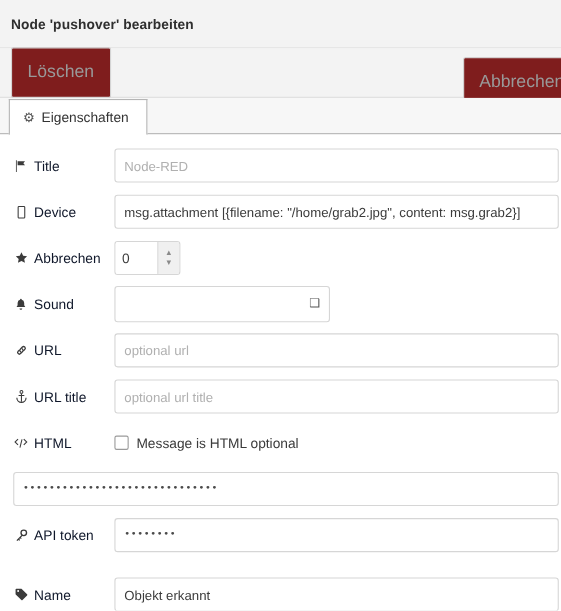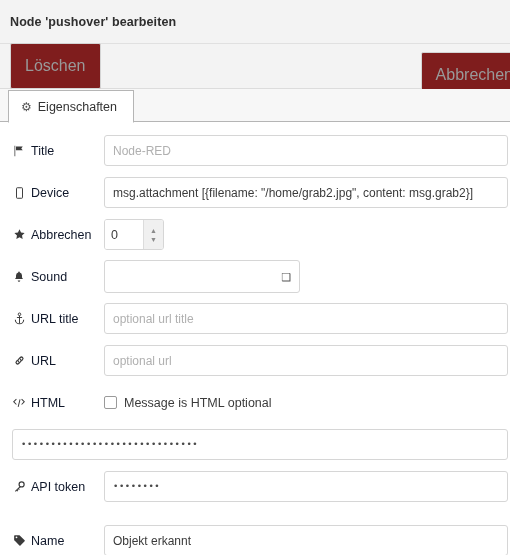--- a/index.html
+++ b/index.html
@@ -338,51 +338,51 @@
           </select>
           <span class="sel-chev">❑</span>
         </div>
       </div>
     </div>
 
     <div class="row">
       <div class="label">
         <span class="lbl-icon">
           <svg width="13" height="13" viewBox="0 0 16 16">
+              <path d="M6.2 9.8a2.6 2.6 0 010-3.7l2.3-2.3a2.6 2.6 0 013.7 3.7l-1 1a.75.75 0 11-1-1l1-1a1.1 1.1 0 00-1.6-1.6L7.2 7.2a1.1 1.1 0 000 1.6.75.75 0 11-1 1z"></path>
+              <path d="M9.8 6.2a2.6 2.6 0 010 3.7l-2.3 2.3a2.6 2.6 0 01-3.7-3.7l1-1a.75.75 0 111 1l-1 1a1.1 1.1 0 001.6 1.6l2.4-2.3a1.1 1.1 0 000-1.6.75.75 0 111-1z"></path>
+            </svg>
+        </span>
+        <span class="lbl-text">URL</span>
+      </div>
+      <div class="field">
+        <input class="txt" type="text" placeholder="optional url" style="">
+      </div>
+    </div>
+
+    <div class="row">
+      <div class="label">
+        <span class="lbl-icon">
+          <svg width="13" height="13" viewBox="0 0 16 16">
               <circle cx="8" cy="2.8" r="1.6" fill="none" stroke="#3b3b3b" stroke-width="1.2"></circle>
               <path d="M7.4 4.6h1.2v9.2H7.4z"></path>
               <path d="M4.8 6.2h6.4v1.2H4.8z"></path>
               <path d="M2.2 9.4a5.8 5.8 0 0011.6 0h-1.3a4.5 4.5 0 01-9 0z"></path>
             </svg>
         </span>
         <span class="lbl-text">URL title</span>
       </div>
       <div class="field">
         <input class="txt" type="text" placeholder="optional url title" style="">
       </div>
     </div>
 
     <div class="row">
       <div class="label">
         <span class="lbl-icon">
-          <svg width="13" height="13" viewBox="0 0 16 16">
-              <path d="M6.2 9.8a2.6 2.6 0 010-3.7l2.3-2.3a2.6 2.6 0 013.7 3.7l-1 1a.75.75 0 11-1-1l1-1a1.1 1.1 0 00-1.6-1.6L7.2 7.2a1.1 1.1 0 000 1.6.75.75 0 11-1 1z"></path>
-              <path d="M9.8 6.2a2.6 2.6 0 010 3.7l-2.3 2.3a2.6 2.6 0 01-3.7-3.7l1-1a.75.75 0 111 1l-1 1a1.1 1.1 0 001.6 1.6l2.4-2.3a1.1 1.1 0 000-1.6.75.75 0 111-1z"></path>
-            </svg>
-        </span>
-        <span class="lbl-text">URL</span>
-      </div>
-      <div class="field">
-        <input class="txt" type="text" placeholder="optional url" style="">
-      </div>
-    </div>
-
-    <div class="row">
-      <div class="label">
-        <span class="lbl-icon">
           <svg width="15" height="12" viewBox="0 0 18 14">
               <path d="M5.2 1.6l.9.9L3.1 5.5 6.1 8.5l-.9.9L1.3 5.5z"></path>
               <path d="M7.3 11.8l2.4-9.6 1.2.3-2.4 9.6z"></path>
               <path d="M12.8 1.6l3.9 3.9-3.9 3.9-.9-.9 3-3-3-3z"></path>
             </svg>
         </span>
         <span class="lbl-text">HTML</span>
       </div>
       <div class="field check-row">
         <span class="chk"></span>

